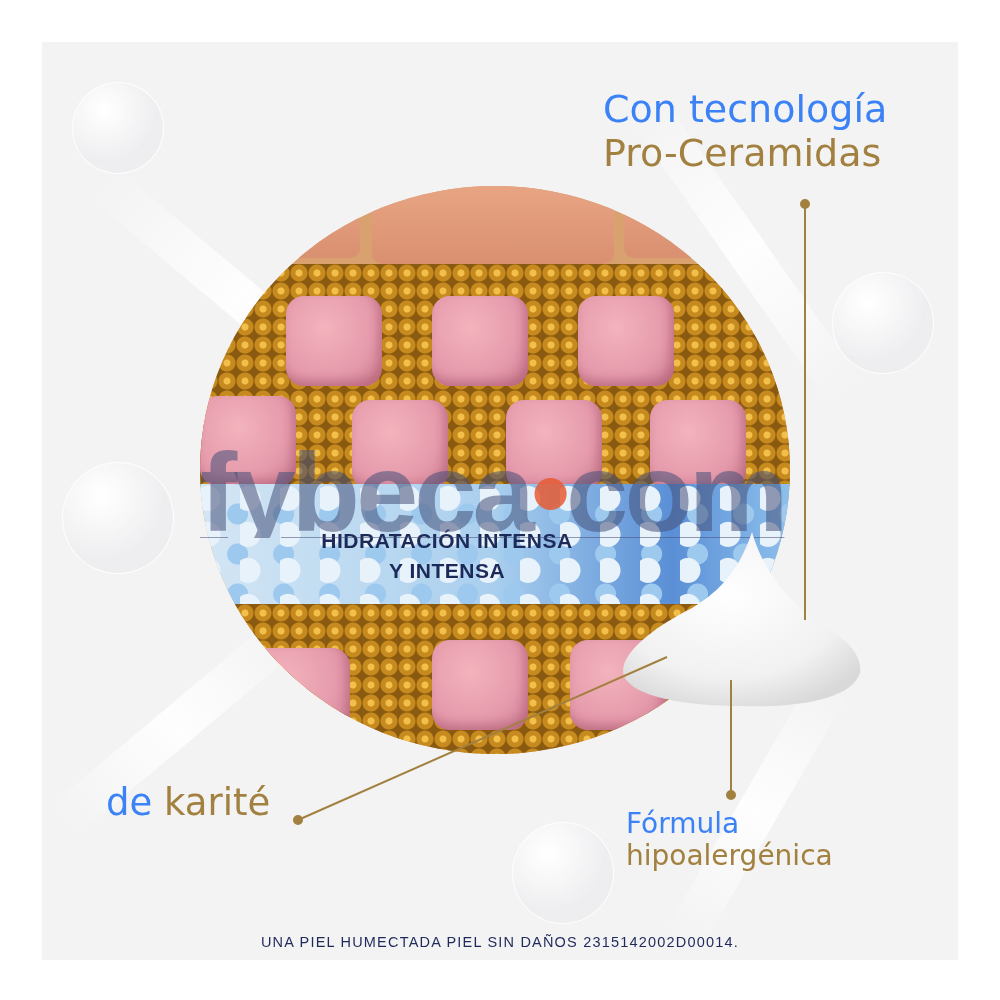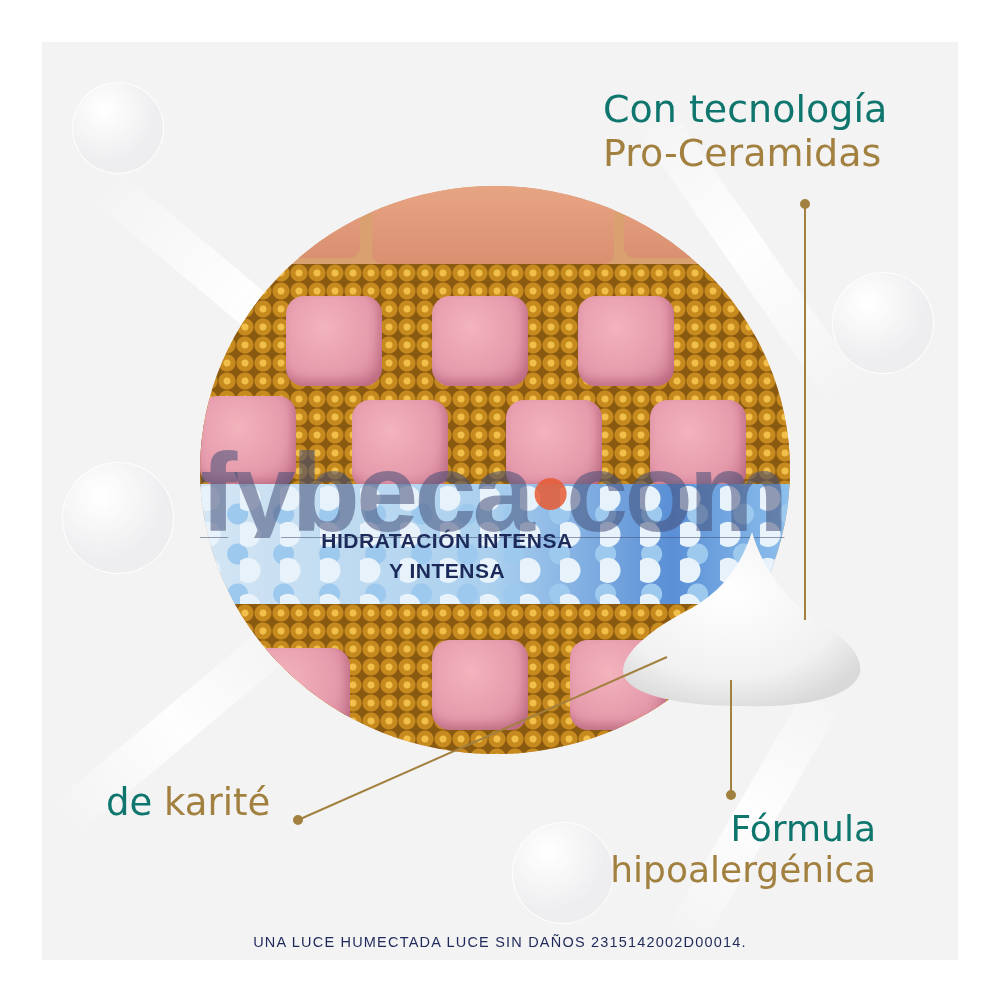--- a/index.html
+++ b/index.html
@@ -10,21 +10,21 @@
   .circle { position:absolute; left:200px; top:186px; width:590px; height:568px; border-radius:50%; overflow:hidden; background:#d9a070; }
   .top-cell { position:absolute; background:linear-gradient(180deg,#e9a786,#d99070); border-radius:10px; }
   .band-gold { position:absolute; left:0; width:100%; background:radial-gradient(circle, #f2c04a 0 3px, #c78a1f 4px 8px, #8a5a10 9px) 0 0/18px 18px; }
   .cell { position:absolute; width:96px; height:90px; border-radius:18px; background:radial-gradient(circle at 40% 35%, #f3b3bd, #e59aab 60%, #c97a8e); box-shadow:inset -4px -6px 10px rgba(150,60,90,0.35); }
   .water { position:absolute; left:0; top:298px; width:100%; height:120px; background:radial-gradient(circle at 20% 40%, #e8f2fb 0 12px, transparent 13px) 0 0/40px 36px, radial-gradient(circle at 60% 60%, #9ec9ee 0 10px, transparent 11px) 10px 6px/46px 40px, linear-gradient(90deg,#d4e6f4,#a9cfee 50%,#5a8fd6 80%,#8ec0ec); }
   .hydra-text { position:absolute; left:0; width:100%; text-align:center; font-family:"Liberation Sans", sans-serif; font-weight:bold; color:#1c2a5a; font-size:21px; letter-spacing:0.5px; line-height:30px; }
   .watermark { position:absolute; left:200px; top:448px; width:610px; height:90px; font-family:"Liberation Sans", sans-serif; font-weight:bold; font-size:112px; line-height:90px; color:rgba(70,80,120,0.55); letter-spacing:-4px; overflow:hidden;text-decoration:underline; }
   .watermark .dot { color:rgba(230,90,50,0.85); }
   .cream { position:absolute; left:612px; top:528px; width:250px; height:182px; }
   .label { position:absolute; font-family:"DejaVu Sans", sans-serif; line-height:1.15; }
-  .navy { color:#0f766e; }
+  .navy { color:#3b82f6; }
   .gold { color:#a2803f; font-weight:normal; }
   .footer { position:absolute; left:0; width:1000px; top:934px; text-align:center; font-family:"Liberation Sans", sans-serif; font-size:14.5px; color:#1f2a5a; letter-spacing:1.2px; }
   svg.lines { position:absolute; left:0; top:0; }
 </style>
 </head>
 <body>
 
 <div class="panel">
   <div class="bg-strut" style="left:60px;top:120px;width:360px;transform:rotate(40deg);"></div>
   <div class="bg-strut" style="left:600px;top:40px;width:360px;transform:rotate(55deg);"></div>
@@ -85,18 +85,18 @@
 
 <div class="label" style="left:603px;top:88px;font-size:38px;">
   <div class="navy">Con tecnología</div>
   <div class="gold">Pro-Ceramidas</div>
 </div>
 
 <div class="label" style="left:106px;top:782px;font-size:37px;">
   <div><span class="navy">de </span><span class="gold">karité</span></div>
 </div>
 
-<div class="label" style="left:596px;top:808px;width:280px;text-align:right;font-size:36px;">
+<div class="label" style="left:626px;top:808px;width:280px;text-align:left;font-size:28px;">
   <div class="navy">Fórmula</div>
   <div class="gold">hipoalergénica</div>
 </div>
 
-<div class="footer">UNA LUCE HUMECTADA LUCE SIN DAÑOS 2315142002D00014.</div>
+<div class="footer">UNA PIEL HUMECTADA PIEL SIN DAÑOS 2315142002D00014.</div>
 
 </body></html>

